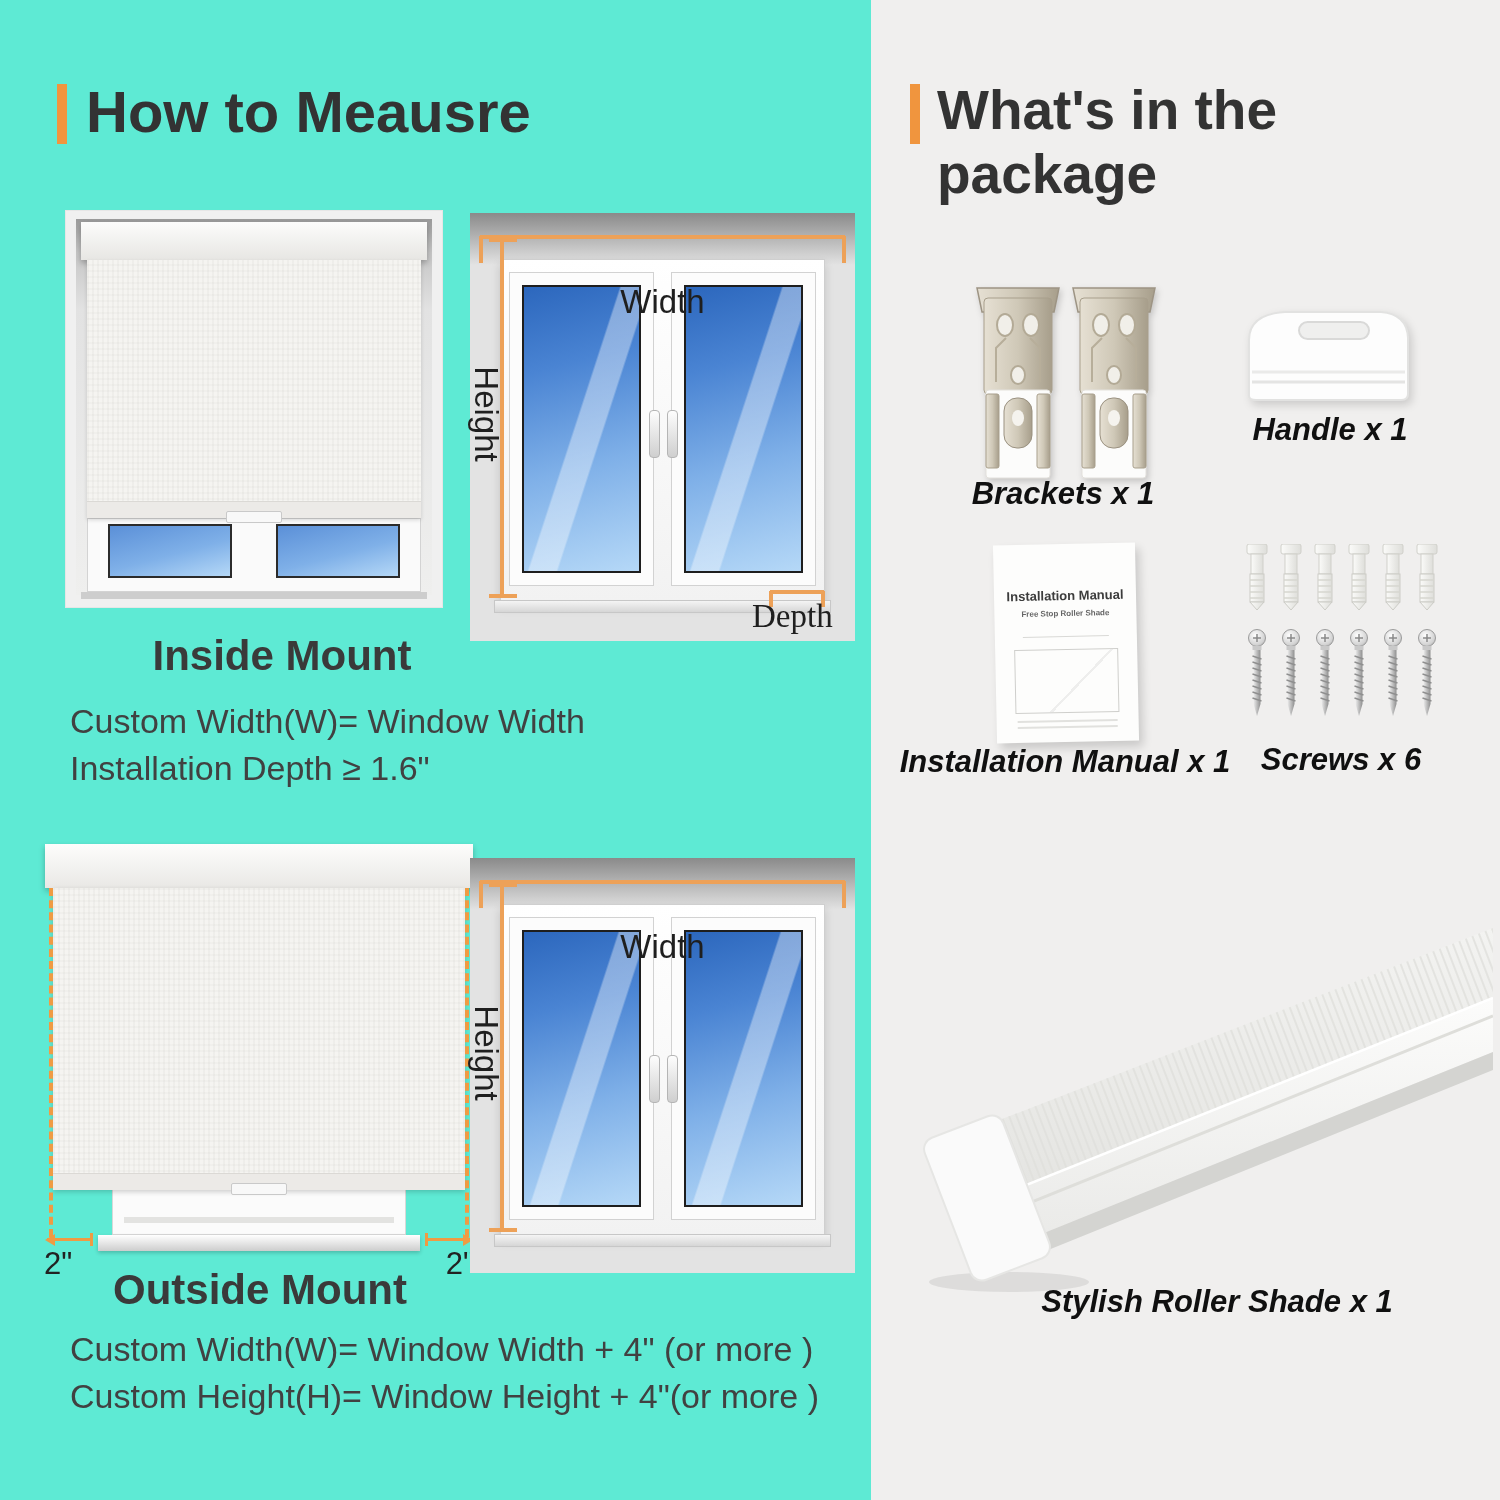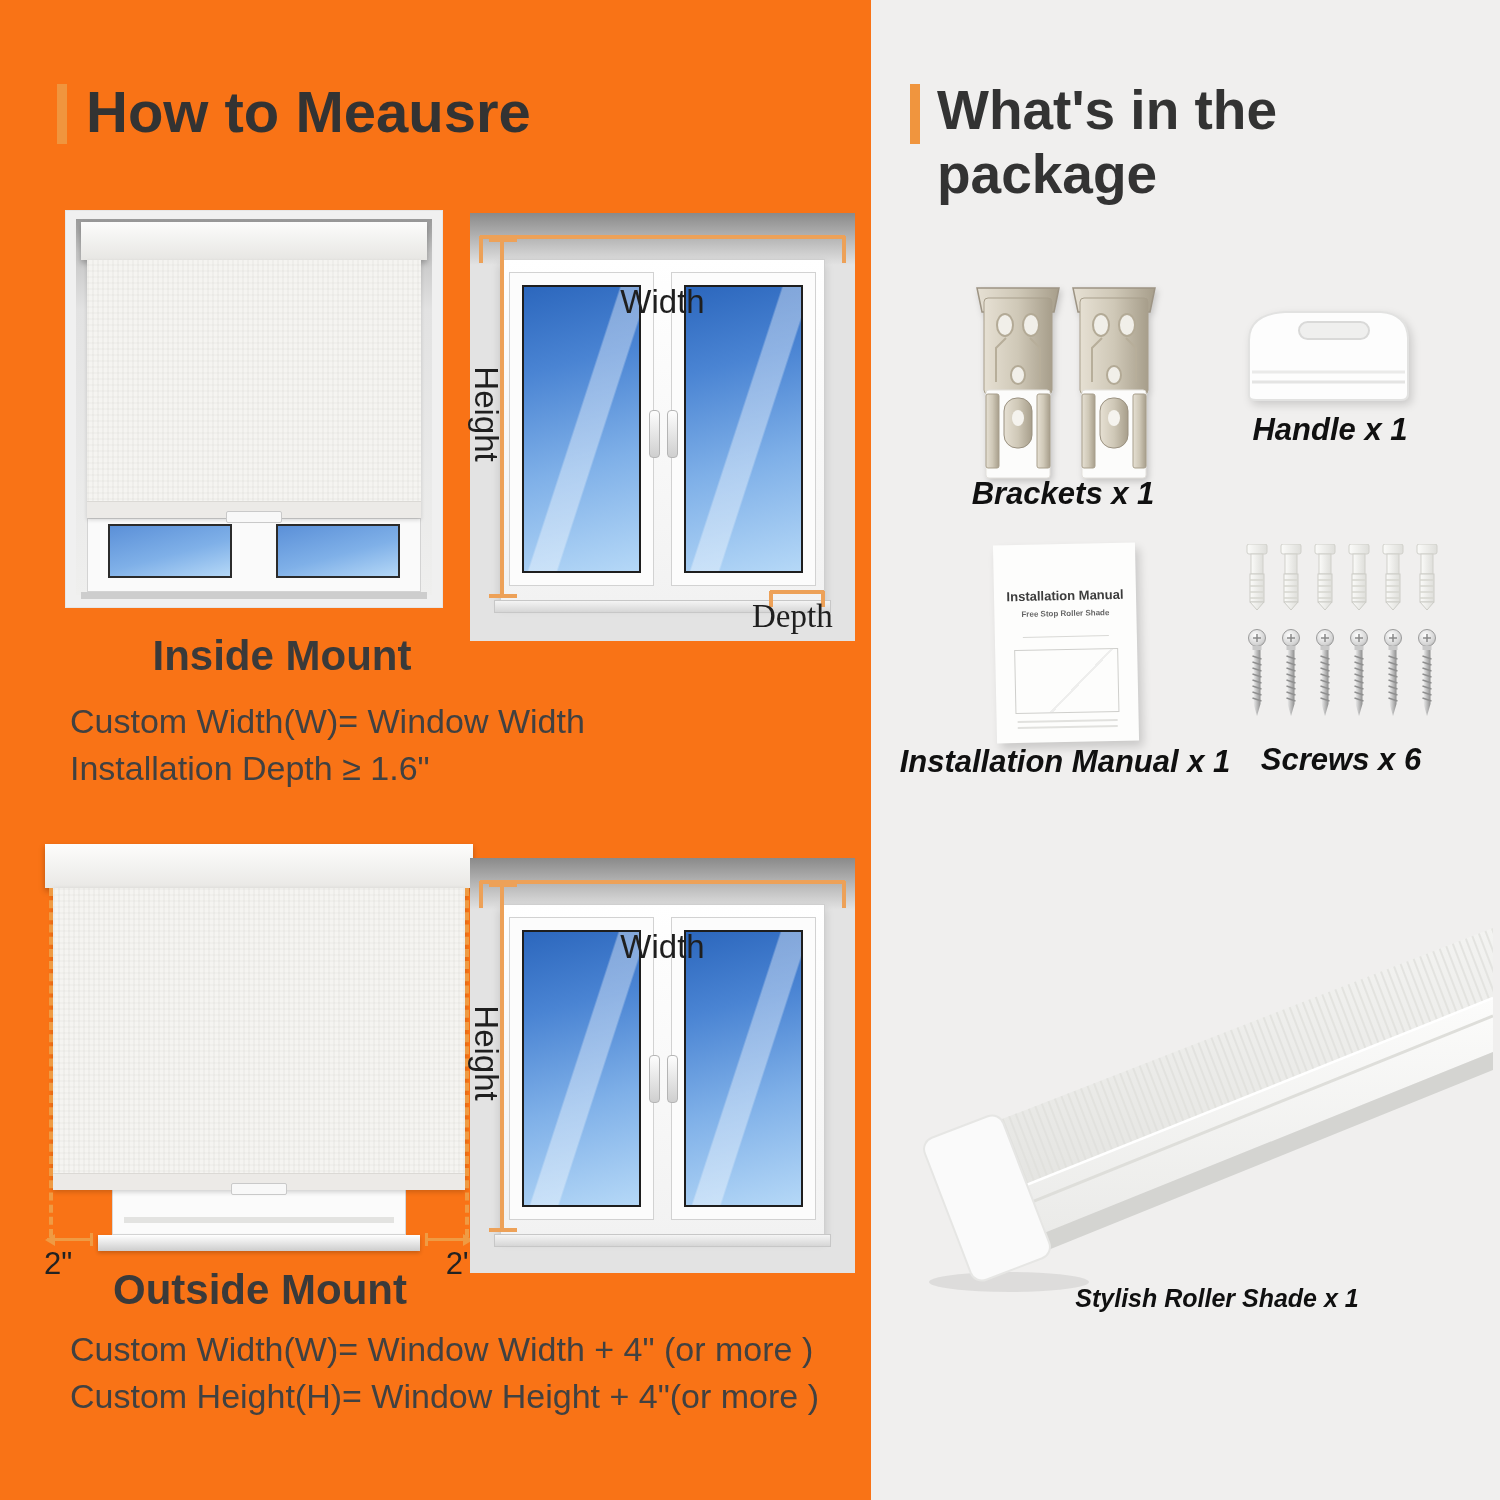--- a/index.html
+++ b/index.html
@@ -1,18 +1,18 @@
 <!DOCTYPE html>
 <html><head>
 <meta charset="utf-8">
 <style>
   html,body{margin:0;padding:0;background:#fff;}
   .canvas{position:relative;width:1500px;height:1500px;overflow:hidden;
           font-family:"Liberation Sans",sans-serif;color:#383838;}
-  .panel-left{position:absolute;left:0;top:0;width:871px;height:1500px;background:#f97316;}
+  .panel-left{position:absolute;left:0;top:0;width:871px;height:1500px;background:#5eead4;}
   .panel-right{position:absolute;left:871px;top:0;width:629px;height:1500px;background:#f0efee;}
 
   
   .accent-bar{position:absolute;width:10px;height:60px;background:#f0953e;}
   h1{position:absolute;margin:0;font-size:58px;font-weight:700;color:#333;letter-spacing:0;}
   .panel-left .accent-bar{left:57px;top:84px;}
   .panel-left h1{left:86px;top:78px;}
   .panel-right .accent-bar{left:39px;top:84px;}
   .panel-right h1{left:66px;top:78px;font-size:55px;}
 
@@ -113,21 +113,21 @@
   .manual .m-marks{margin:10px auto 0;width:60%;height:8px;
       border-bottom:1px solid #d9d9d6;}
   .manual .m-fig{margin:12px auto 0;width:72%;height:62px;border:1px solid #cfcfcc;
       background:linear-gradient(135deg,transparent 58%,rgba(0,0,0,.06) 58%,rgba(0,0,0,.06) 60%,transparent 60%);}
   .manual .m-foot{position:absolute;left:15%;right:15%;bottom:14px;}
   .manual .m-foot div{height:2px;background:#e1e1de;margin-top:4px;}
   .lbl-manual{left:20px;top:744px;width:348px;}
   .screws-svg{position:absolute;left:366px;top:544px;width:214px;height:174px;}
   .lbl-screws{left:330px;top:742px;width:280px;}
   .shade-photo{position:absolute;left:8px;top:900px;width:614px;height:400px;}
-  .lbl-shade{left:86px;top:1284px;width:520px;font-size:25px;}
+  .lbl-shade{left:86px;top:1284px;width:520px;font-size:31px;}
 </style>
 </head>
 <body>
 
 <div class="canvas">
 
   <section class="panel-left">
     <span class="accent-bar"></span>
     <h1>How to Meausre</h1>
 

